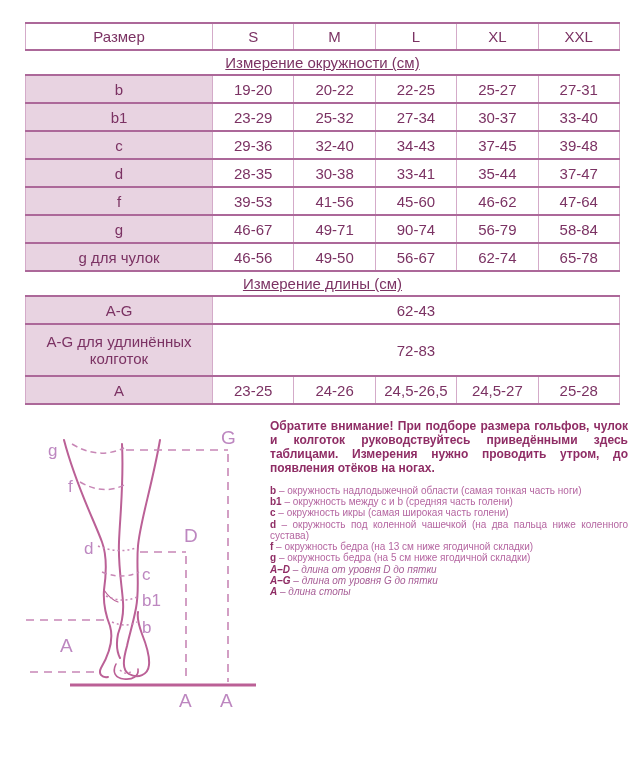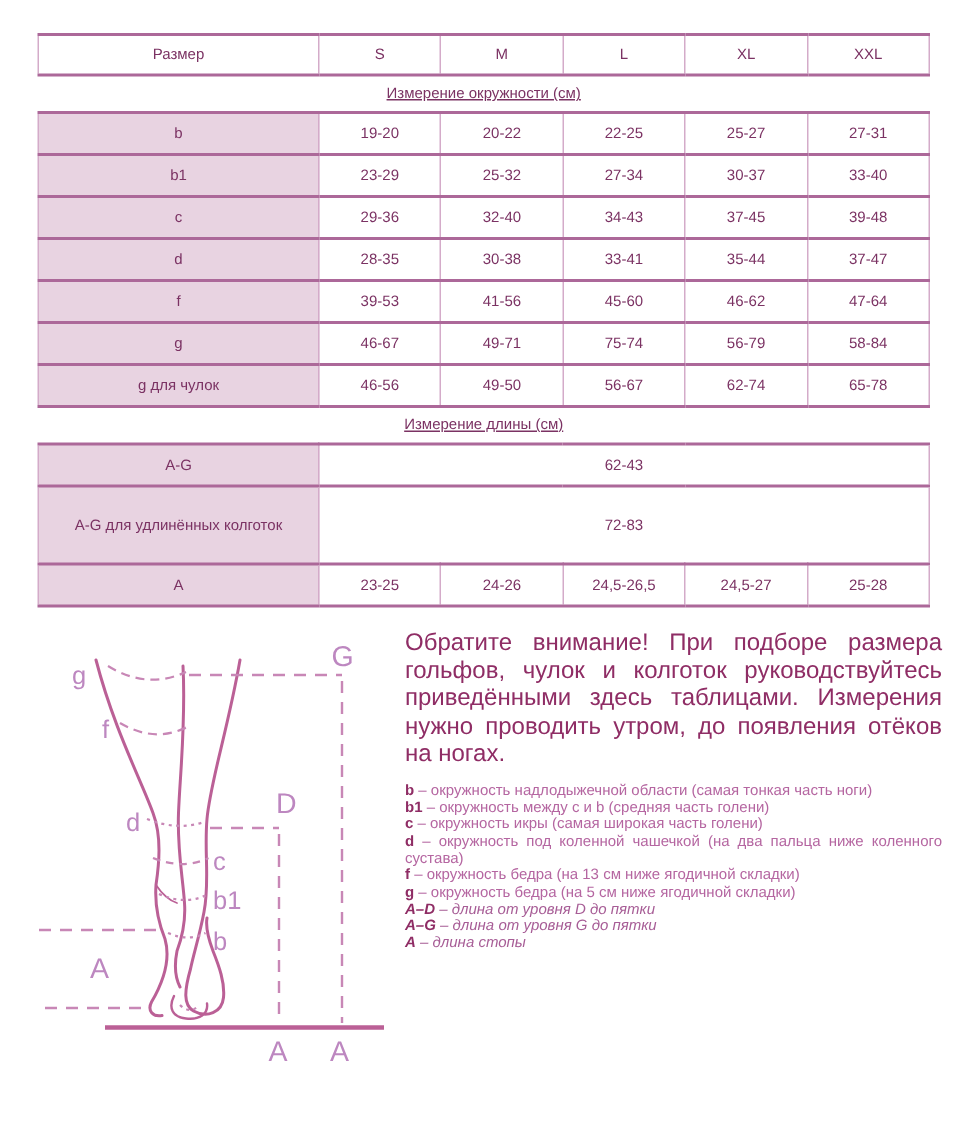--- a/index.html
+++ b/index.html
@@ -10,21 +10,21 @@
     font-family:"Liberation Sans","DejaVu Sans",sans-serif;
     background:#ffffff;
     overflow:hidden;
   }
   
   table.size-table{
     border-collapse:collapse;
     table-layout:fixed;
     width:594px;
     margin-left:25px;
-    font-size:10px;
+    font-size:15px;
     color:#7b3263;
   }
   .size-table col.c-label{width:187px;}
   .size-table col.c-size{width:81.4px;}
   .size-table td,.size-table th{
     box-sizing:border-box;
     text-align:center;
     vertical-align:middle;
     font-weight:normal;
     padding:2px 3px;
@@ -52,23 +52,23 @@
     display:flex;
     margin-top:15px;
     padding-left:20px;
     padding-right:13px;
     gap:8px;
   }
   .diagram-wrap{flex:0 0 242px;}
   .text-col{flex:1;min-width:0;}
   .note{
     margin:0 0 9px 0;
-    font-size:16px;
+    font-size:12px;
     line-height:1.16;
-    font-weight:normal;
+    font-weight:bold;
     color:#8f2d65;
     text-align:justify;
   }
   .defs{font-size:10px;line-height:1.13;}
   .def{
     margin:0;
     text-align:justify;
     color:#b566a1;
   }
   .def .term{
@@ -149,21 +149,21 @@
           <td>39-53</td>
           <td>41-56</td>
           <td>45-60</td>
           <td>46-62</td>
           <td>47-64</td>
         </tr>
         <tr class="data-row">
           <td class="row-label">g</td>
           <td>46-67</td>
           <td>49-71</td>
-          <td>75-74</td>
+          <td>90-74</td>
           <td>56-79</td>
           <td>58-84</td>
         </tr>
         <tr class="data-row">
           <td class="row-label">g для чулок</td>
           <td>46-56</td>
           <td>49-50</td>
           <td>56-67</td>
           <td>62-74</td>
           <td>65-78</td>

